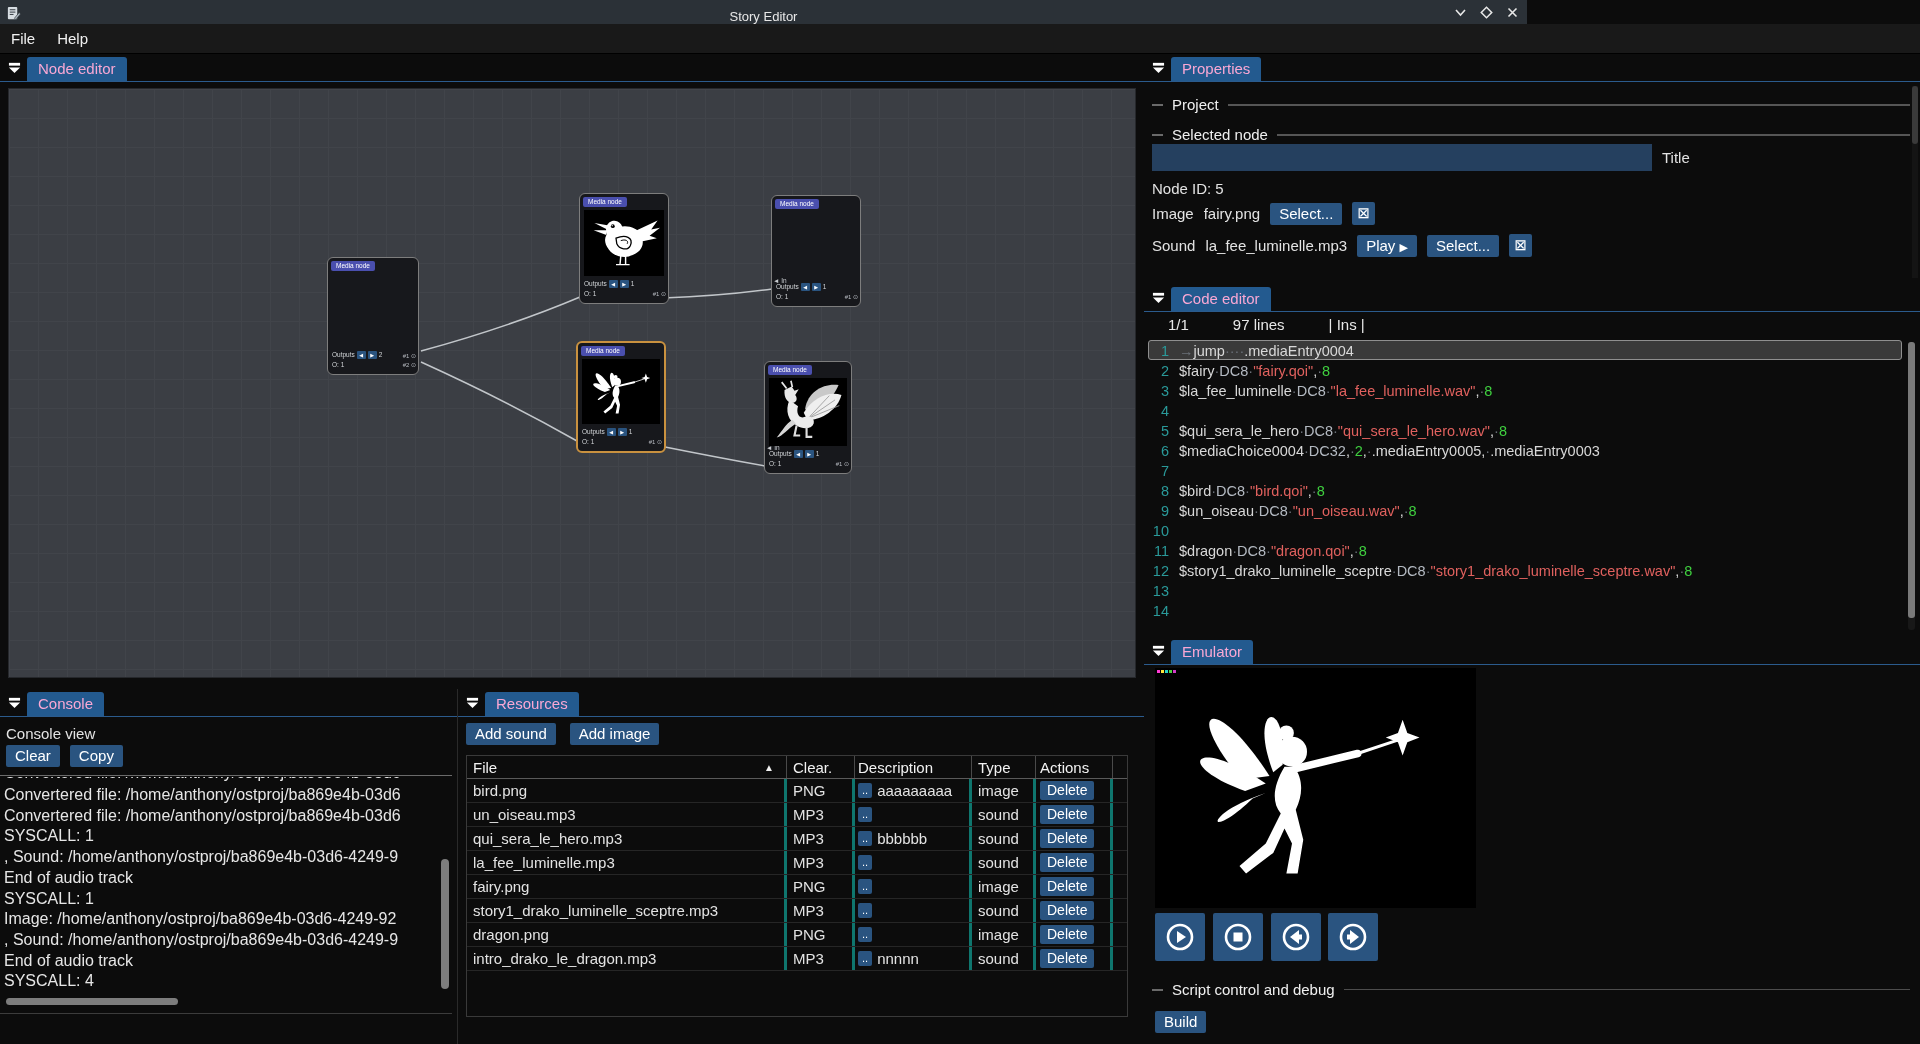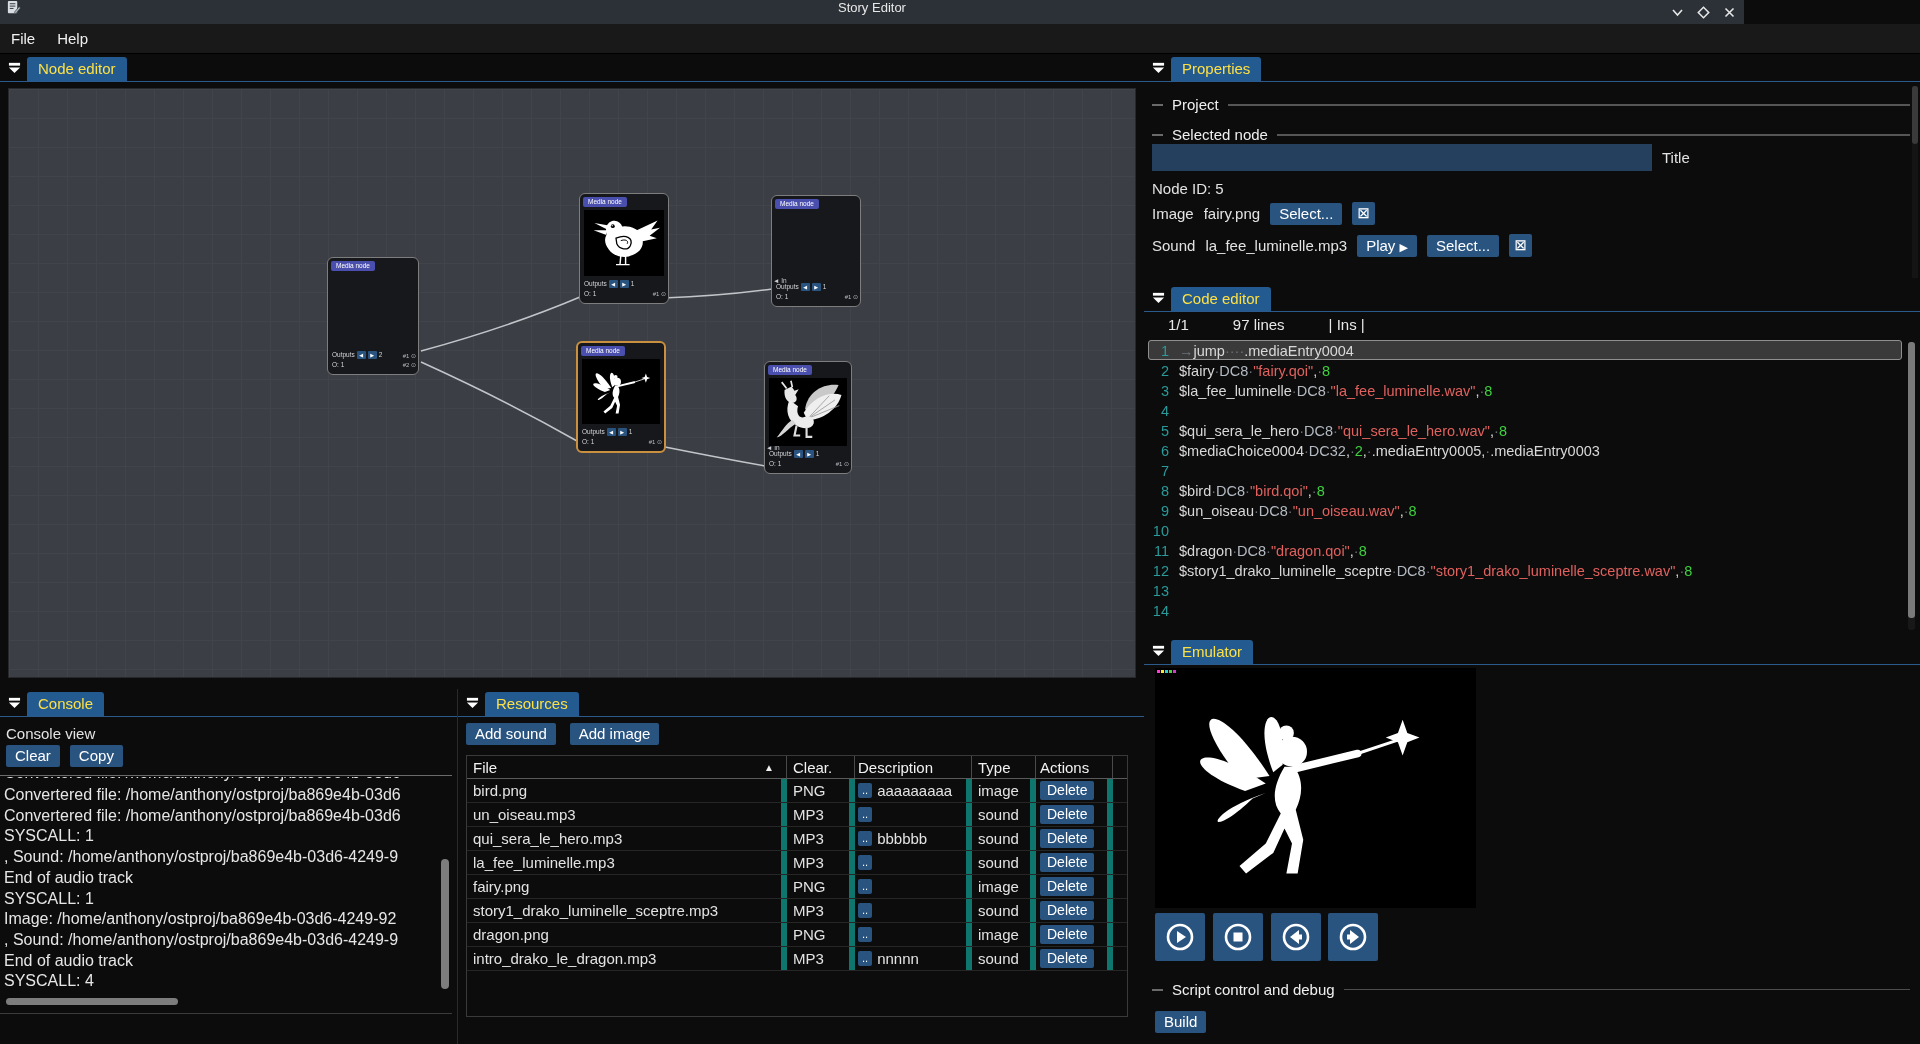--- a/index.html
+++ b/index.html
@@ -1,32 +1,32 @@
 <!DOCTYPE html>
 <html><head>
 <meta charset="utf-8">
 <style>
   * { margin:0; padding:0; box-sizing:border-box; }
   html,body { width:1920px; height:1044px; overflow:hidden; }
   body { background:#0c0c0c; font-family:"Liberation Sans",sans-serif; color:#e3e3e3; position:relative; font-size:15px; }
 
   
-  .titlebar { position:absolute; left:0; top:0; width:1744px; height:24px; background:#2b3137; display:flex; align-items:flex-start; }
+  .titlebar { position:absolute; left:0; top:0; width:1527px; height:24px; background:#2b3137; display:flex; align-items:flex-end; }
   .titlebar .appicon { margin-left:6px; }
   .titlebar .title { position:absolute; left:0; right:0; text-align:center; font-size:13px; color:#e8e8e8; }
   .wctrls { position:absolute; right:8px; top:0; height:24px; display:flex; align-items:center; gap:13px; }
   .wctrl { width:13px; height:13px; display:inline-flex; }
   .menubar { position:absolute; left:0; top:24px; width:1920px; height:30px; background:#191919; display:flex; align-items:center; border-bottom:1px solid #000; }
   .menuitem { padding:0 11px; font-size:15px; color:#f0f0f0; }
 
   
   .panel { position:absolute; background:#0c0c0c; }
   .phead { height:28px; display:flex; align-items:flex-end; border-bottom:1px solid #2b5b8d; }
   .cico { margin:0 6px 4px 8px; }
-  .ptab { background:#235a8f; color:#fde047; font-size:15px; padding:3px 11px 4px; border-radius:3px 3px 0 0; }
+  .ptab { background:#235a8f; color:#f9a8d4; font-size:15px; padding:3px 11px 4px; border-radius:3px 3px 0 0; }
   .btn { background:#2a5480; color:#fff; font-size:15px; padding:2px 9px 3px; border-radius:2px; display:inline-block; }
   .btn.sq { padding:2px 5px 3px; }
   .sep { display:flex; align-items:center; gap:9px; position:absolute; left:8px; right:10px; }
   .sep::before { content:""; width:11px; height:2px; background:#6a6a6a; }
   .sep .grow { flex:1; height:2px; background:#565656; }
   .sep .lbl { color:#f0f0f0; }
 
   
   #node-editor { left:0; top:54px; width:1144px; height:635px; }
   .canvas { position:absolute; left:8px; top:34px; width:1128px; height:590px; background:#3b3e44; border:1px solid #26282c;
@@ -88,21 +88,21 @@
   .chscroll i { position:absolute; left:2px; top:1px; width:172px; height:7px; background:#7d7d7d; border-radius:4px; }
   .cdiv2 { position:absolute; left:0; top:324px; width:452px; height:1px; background:#3c3c3c; }
 
   
   #resources { left:458px; top:689px; width:686px; height:355px; }
   .rbtns { position:absolute; left:8px; top:34px; display:flex; gap:14px; }
   .rtable { position:absolute; left:8px; top:66px; width:662px; height:262px; border:1px solid #3a3a3a; font-size:15px; }
   .trow, .thead { display:flex; height:24px; align-items:center; border-bottom:1px solid #262626; }
   .thead { height:23px; border-bottom:1px solid #5a5a5a; color:#f2f2f2; }
   .thead > div { border-right:1px solid #4a4a4a; height:100%; display:flex; align-items:center; }
-  .trow > div { border-right:6px solid #0f766e; height:100%; display:flex; align-items:center; }
+  .trow > div { border-right:3px solid #0f766e; height:100%; display:flex; align-items:center; }
   .c-file { width:320px; padding:0 6px; } .c-form { width:68px; padding:0 6px; }
   .c-desc { width:117px; padding:0 3px; gap:5px; } .c-type { width:64px; padding:0 6px; }
   .c-act { width:77px; padding:0 4px; } .c-gut { width:14px; border-right:none !important; }
   .sorticon { margin-left:auto; margin-right:6px; font-size:10px; }
   .btn.mini { font-size:11px; padding:1px 4px 2px; line-height:12px; }
   .btn.del { font-size:14px; padding:1px 7px 2px; }
 </style>
 </head>
 <body>
 

